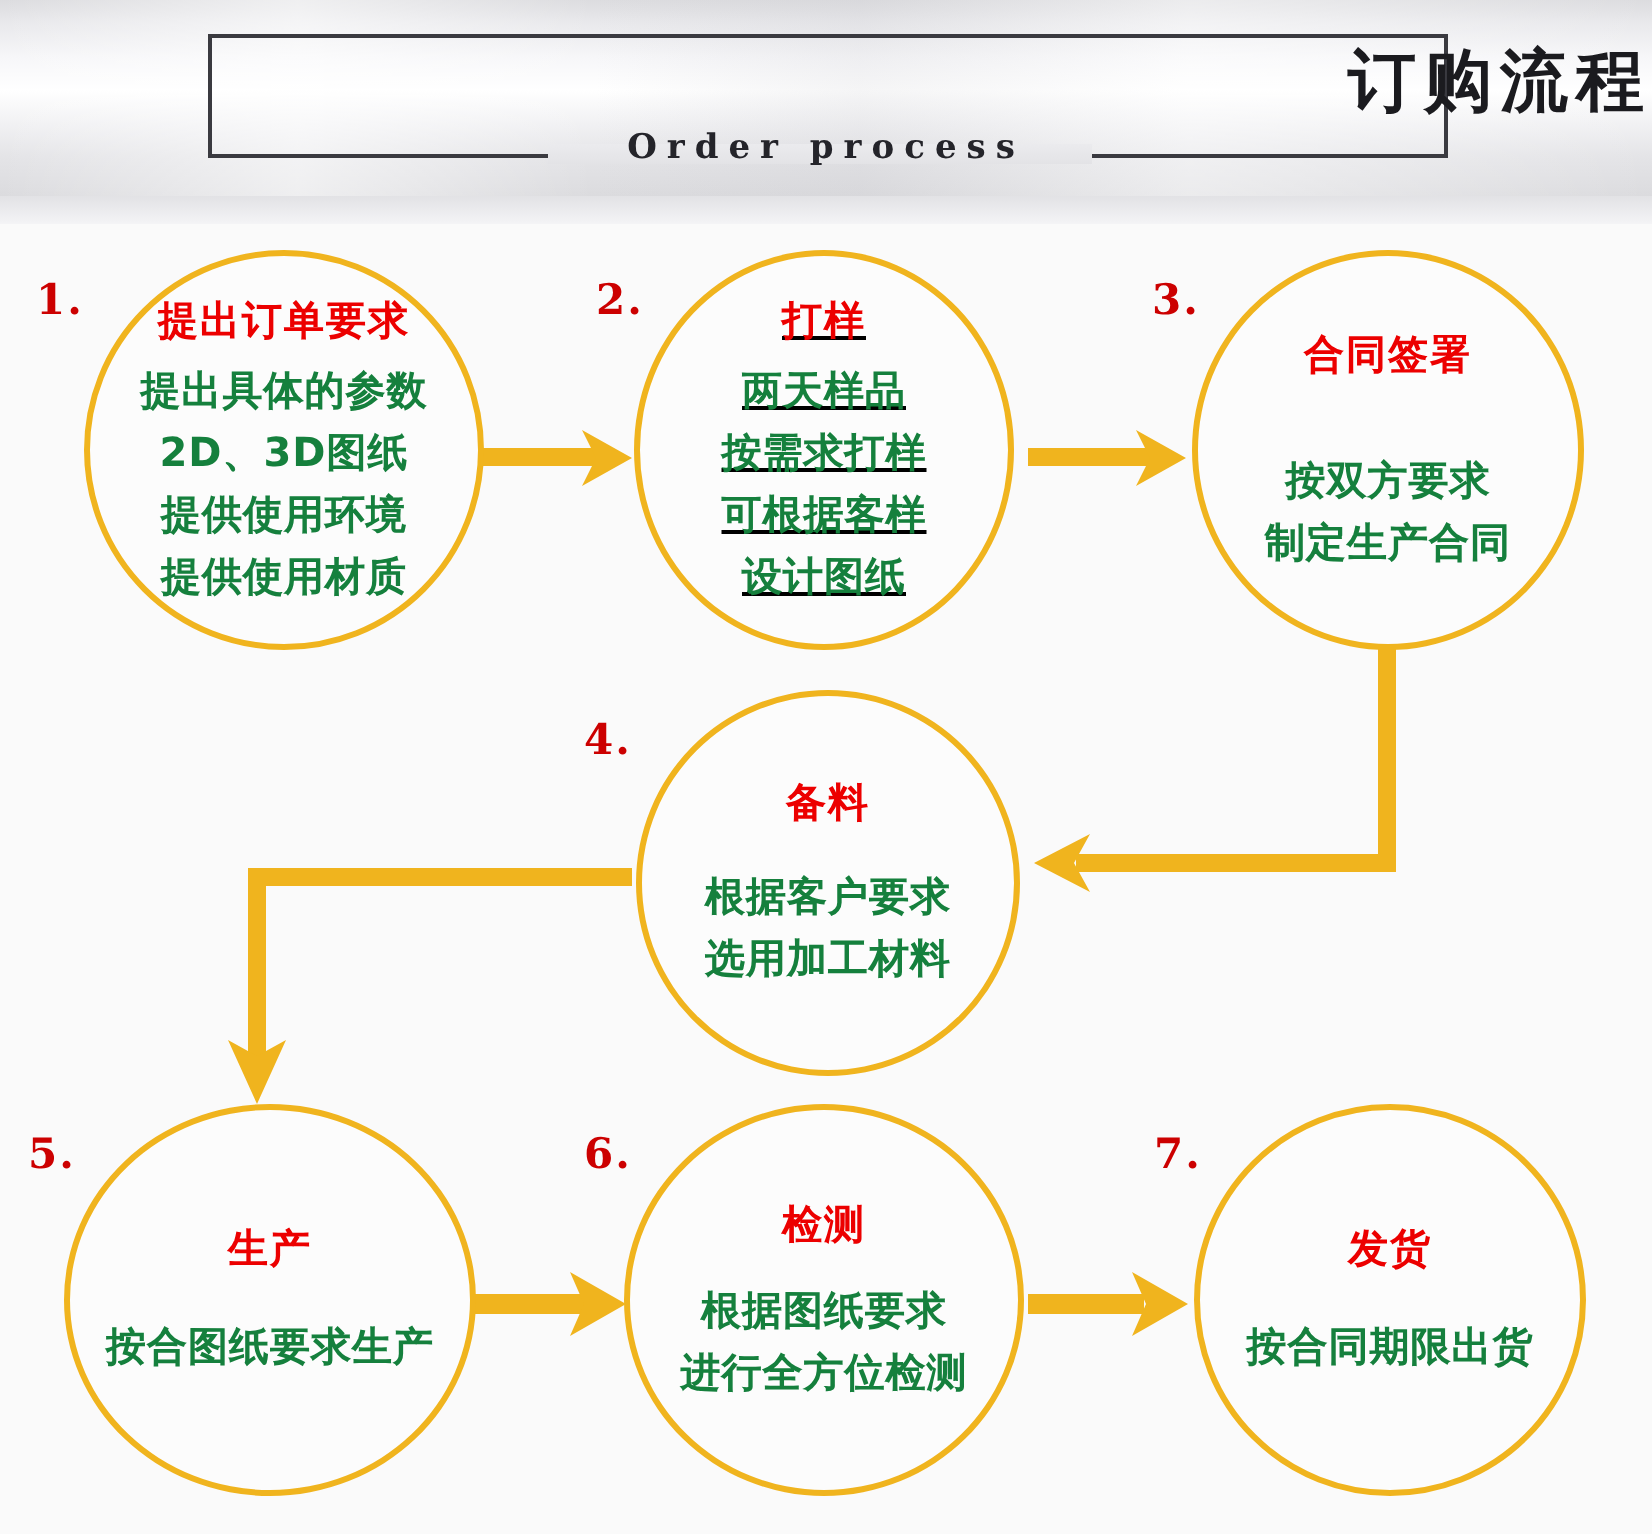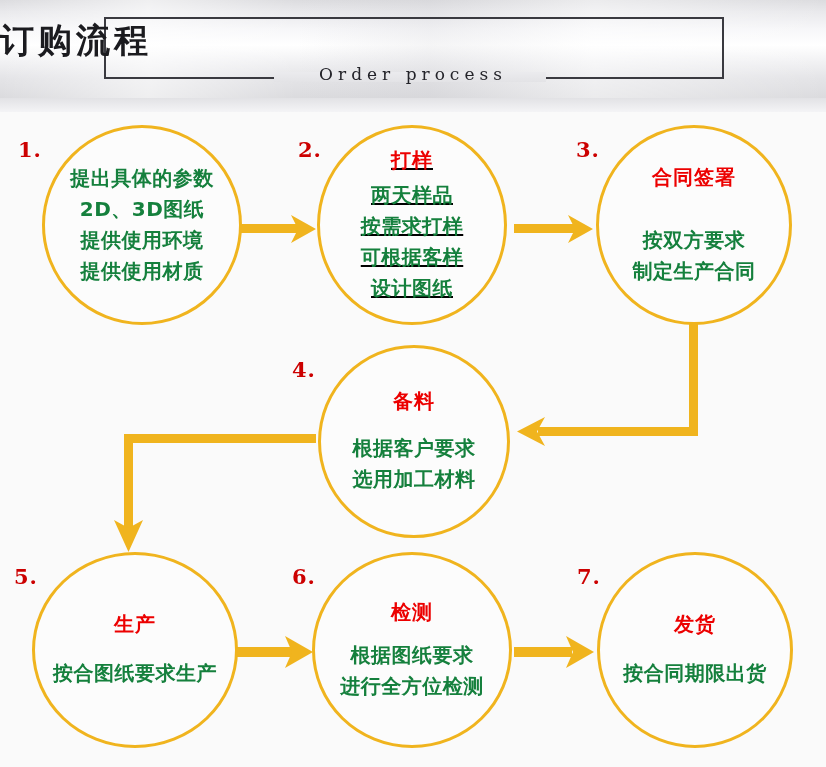--- a/index.html
+++ b/index.html
@@ -75,37 +75,37 @@
     width: 272px;
     height: 10px;
     background: linear-gradient(to bottom, #ebebee 0%, #e3e3e6 100%);
     z-index: 4;
   }
   .title-main {
     position: absolute;
     left: 0;
     top: 18px;
     width: 826px;
-    text-align: left;
+    text-align: right;
     font-family: Liberation Mono, monospace;
     font-size: 34px;
     font-weight: bold;
     letter-spacing: 4px;
     color: #1b1b1f;
     z-index: 5;
   }
   .title-sub {
     position: absolute;
     left: 0;
     top: 64px;
     width: 826px;
     text-align: center;
     font-family: "DejaVu Serif", "Liberation Serif", serif;
     font-size: 17px;
-    font-weight: normal;
+    font-weight: bold;
     letter-spacing: 5px;
     color: #24242a;
     z-index: 6;
   }
 
   
   .flow {
     position: absolute;
     left: 0;
     top: 112px;
@@ -218,20 +218,21 @@
     </g>
 
     <g>
       <rect x="514" y="535" width="58" height="10" fill="#f0b41e"></rect>
       <polygon points="566,524 594,540 566,556 573,540" fill="#f0b41e"></polygon>
     </g>
   </svg>
 
   <div class="step-num" id="num-1">1.</div>
   <div class="step" id="step-1">
+    <div class="step-title">提出订单要求</div>
     <div class="step-lines">
       <div class="step-line">提出具体的参数</div>
       <div class="step-line">2D、3D图纸</div>
       <div class="step-line">提供使用环境</div>
       <div class="step-line">提供使用材质</div>
     </div>
   </div>
 
   <div class="step-num" id="num-2">2.</div>
   <div class="step" id="step-2">

